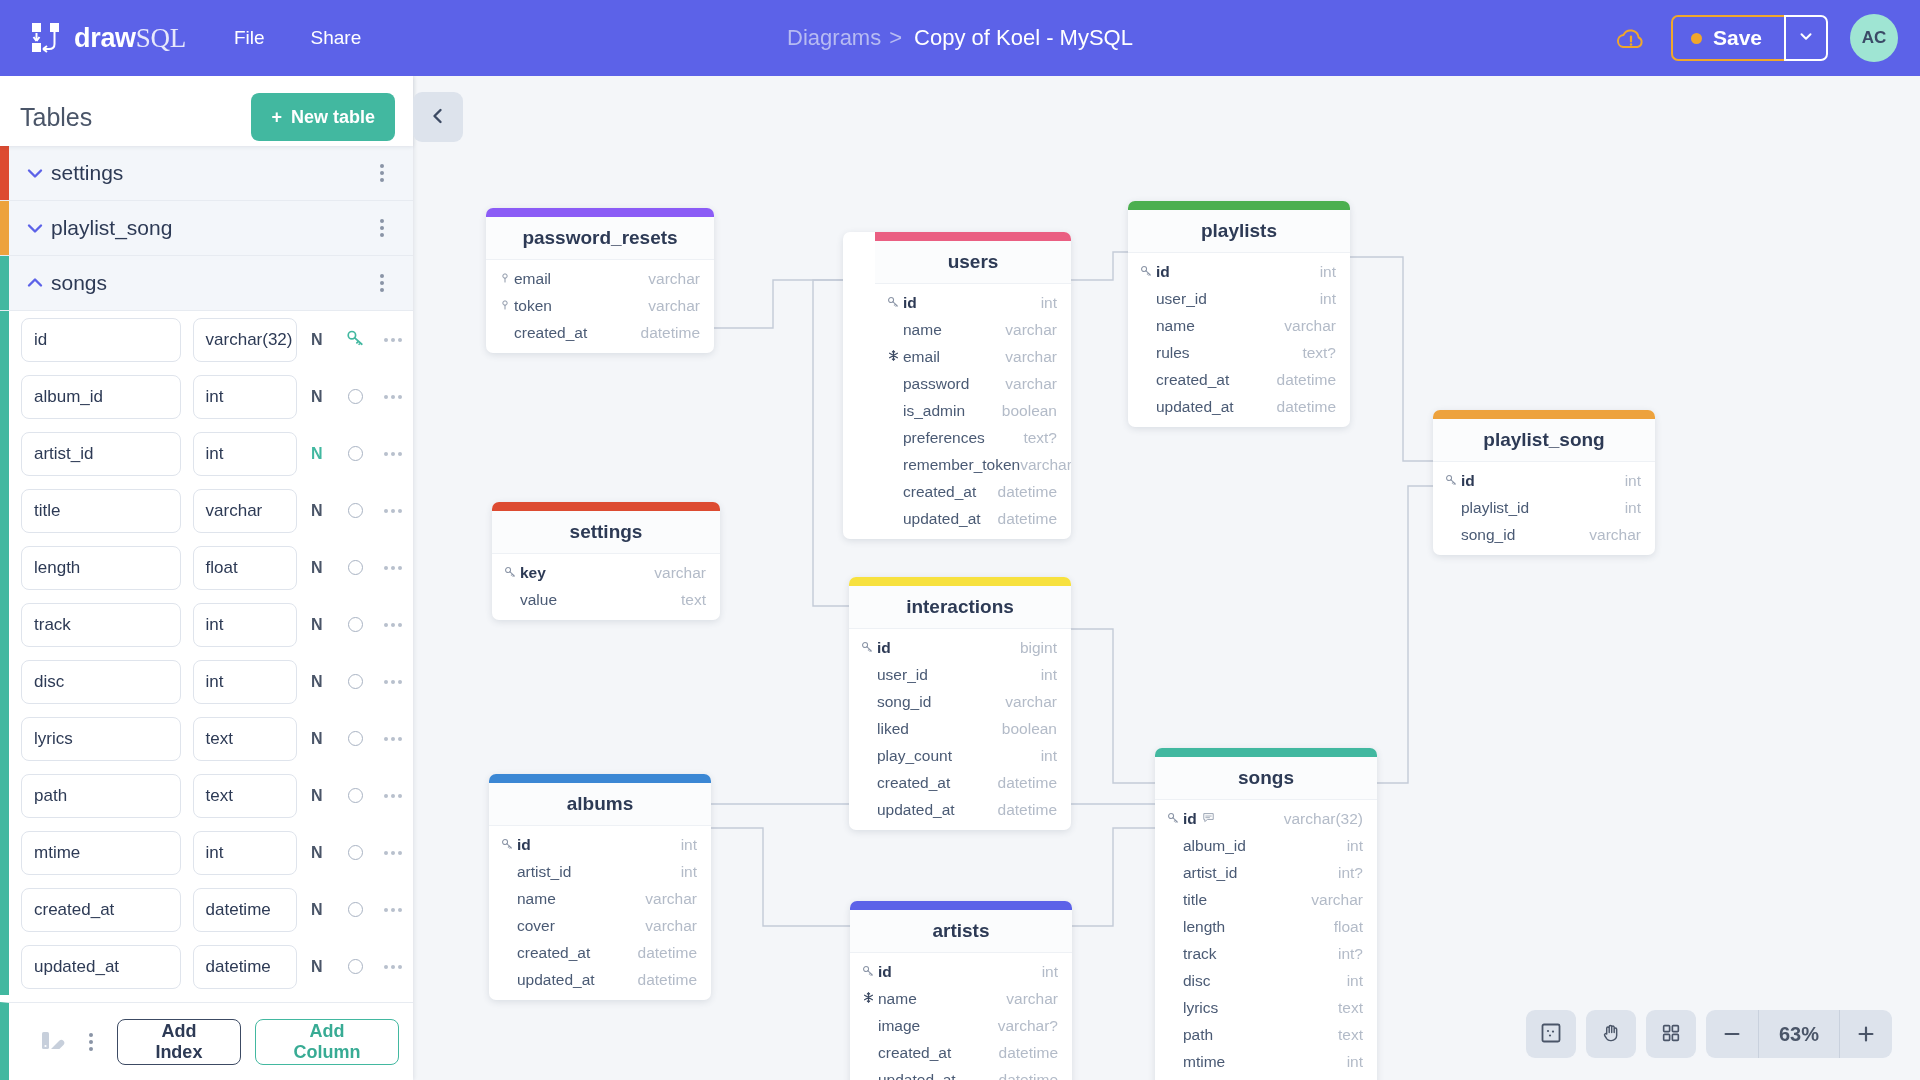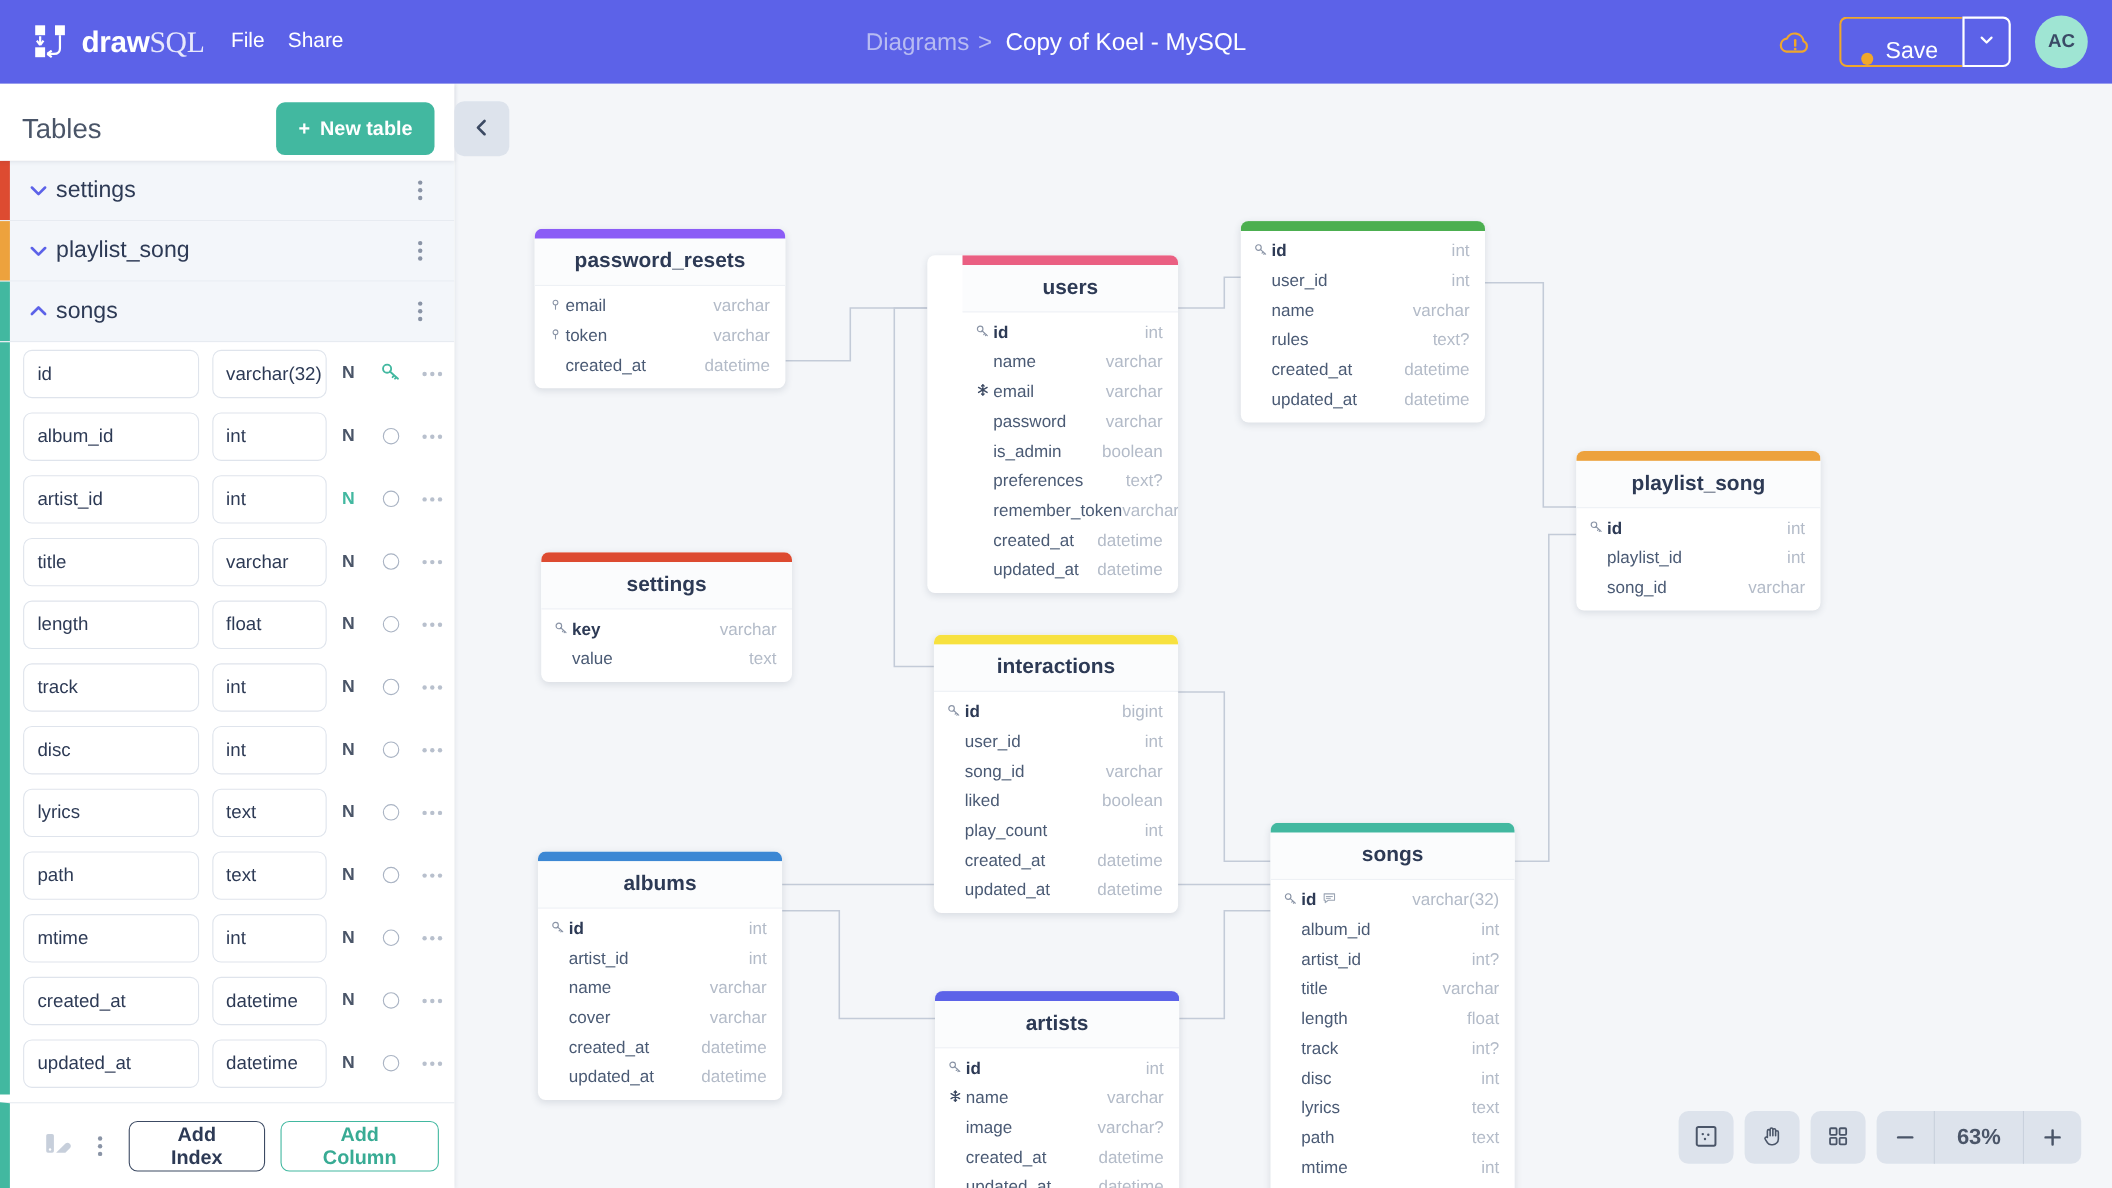--- a/index.html
+++ b/index.html
@@ -15,43 +15,43 @@
   .topbar {
     position: absolute; top: 0; left: 0; width: 1920px; height: 76px;
     background: #5c62e8;
     display: flex; align-items: center;
     z-index: 40;
   }
   .logo-wrap { display: flex; align-items: center; margin-left: 28px; }
   .logo-mark { width: 36px; height: 36px; margin-right: 10px; }
   .logo-text { font-size: 27px; font-weight: bold; color: #fff; letter-spacing: -0.3px; }
   .logo-text .lt-light { font-weight: normal; font-family: "Liberation Serif", serif; color: #e7e8fb; }
-  .nav-links { display: flex; align-items: center; margin-left: 24px; gap: 21px; }
+  .nav-links { display: flex; align-items: center; margin-left: 48px; gap: 46px; }
   .nav-link { color: #ffffff; font-size: 19px; cursor: pointer; }
   .title-center {
     position: absolute; left: 0; right: 0; top: 0; height: 76px;
     display: flex; align-items: center; justify-content: center;
     pointer-events: none;
   }
   .crumb { color: #b7bbf2; font-size: 22px; margin-right: 8px; pointer-events: auto; cursor: pointer; }
   .crumb-sep { color: #b7bbf2; font-size: 22px; margin-right: 12px; }
   .doc-title { color: #ffffff; font-size: 22px; pointer-events: auto; cursor: pointer; }
   .top-right {
     position: absolute; right: 22px; top: 0; height: 76px;
     display: flex; align-items: center; gap: 22px;
   }
   .cloud-icon { width: 36px; height: 30px; cursor: pointer; }
   .save-group { display: flex; align-items: stretch; height: 46px; }
   .save-btn {
-    display: flex; align-items: flex-end; gap: 11px;
+    display: flex; align-items: center; gap: 11px;
     padding: 0 22px 0 18px;
     border: 2px solid #f0a72b; border-right: none;
     border-radius: 7px 0 0 7px;
     background: transparent; color: #fff;
-    font-size: 21px; font-weight: normal; cursor: pointer;
+    font-size: 21px; font-weight: bold; cursor: pointer;
     font-family: "Liberation Sans", sans-serif;
   }
   .save-dot { width: 11px; height: 11px; border-radius: 50%; background: #f0a72b; display: inline-block; }
   .save-caret {
     display: flex; align-items: center; justify-content: center;
     width: 44px; border: 2px solid #ffffff; border-radius: 0 7px 7px 0;
     background: transparent; cursor: pointer;
   }
   .avatar {
     width: 48px; height: 48px; border-radius: 50%;
@@ -630,20 +630,21 @@
        <span class="fico">
                 <span></span>
               </span>
        <span class="fname">updated_at</span>
        <span class="ftype">datetime</span>
      </div>
           </div>
         </div>
         <div class="node" style="left: 715px; top: 125px; width: 222px;">
           <div class="node-bar" style="background:#4caf50"></div>
+          <div class="node-title">playlists</div>
           <div class="node-body">
             <div class="frow">
        <span class="fico">
                 <span><svg viewBox="0 0 16 16" width="13" height="13">
       <circle cx="5" cy="6.2" r="3.1" fill="none" stroke="#8a94a6" stroke-width="1.3"></circle>
       <path d="M7.1 8.2 L13 13.6 M10.4 11.1 l-1.4 1.4 M12 12.6 l-1.1 1.1" stroke="#8a94a6" stroke-width="1.3" fill="none" stroke-linecap="round"></path>
                   </svg></span>
               </span>
        <span class="fname pk">id</span>
        <span class="ftype">int</span>

